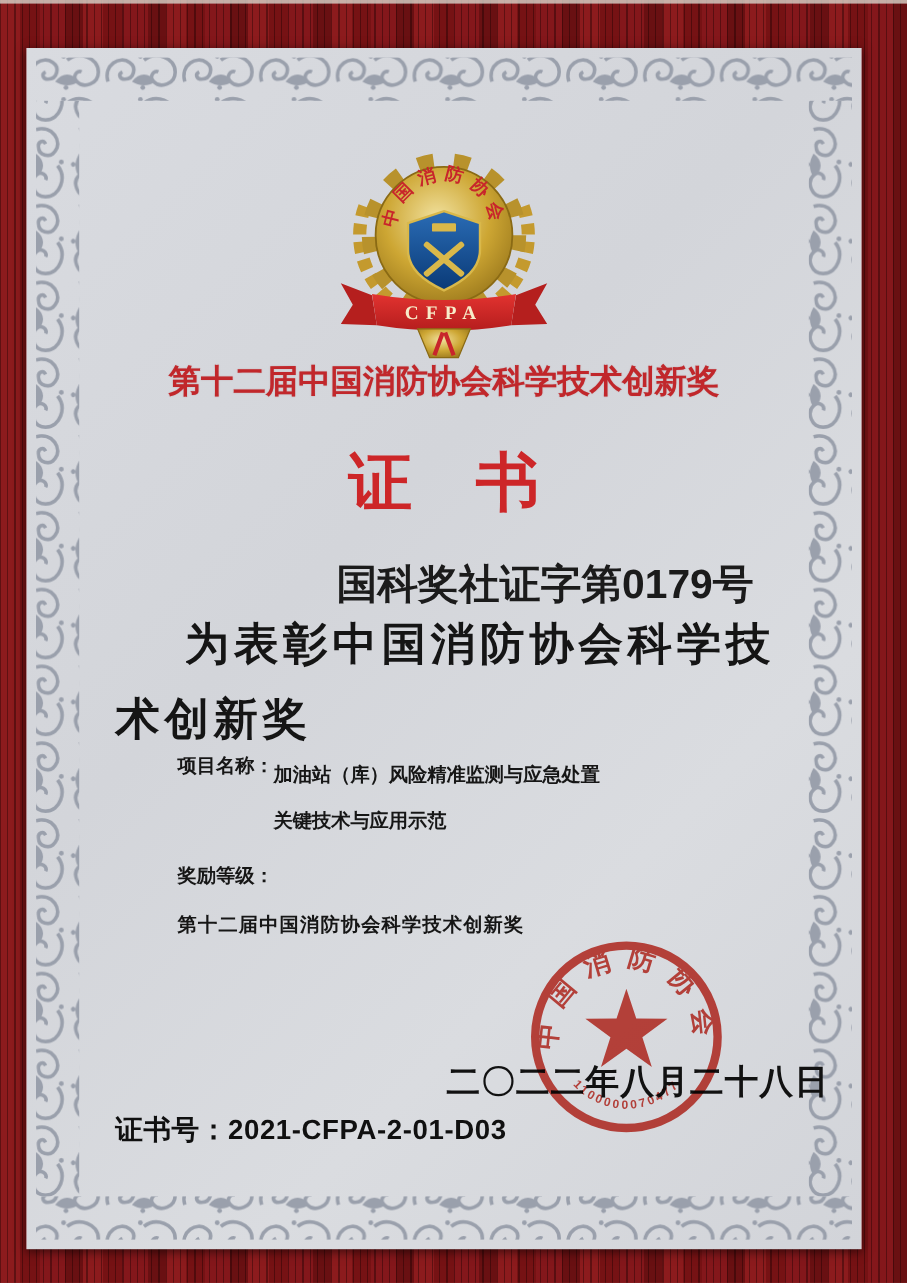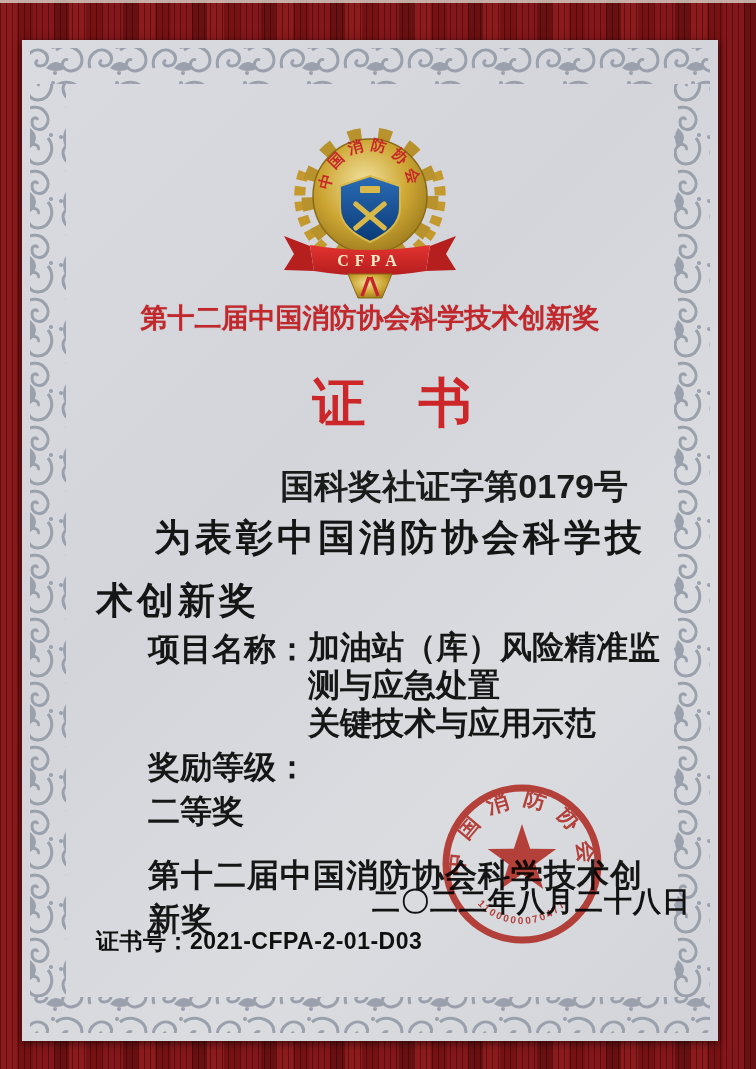--- a/index.html
+++ b/index.html
@@ -19,42 +19,42 @@
   }
   .border-svg{position:absolute;left:0;top:0;width:696px;height:1001px;}
   .logo{position:absolute;left:50%;transform:translateX(-50%);top:84px;width:204px;height:178px;}
   .title{
     position:absolute;top:260px;left:0;width:100%;text-align:center;
     font-size:27px;font-weight:700;color:#c1272b;letter-spacing:0px;
     text-shadow:0 0 1px rgba(150,20,20,.35);
   }
   .cert-word{
     position:absolute;top:334px;left:0;width:100%;text-align:center;
-    font-size:53px;font-weight:700;color:#cd2628;line-height:1.1;padding-left:22px;
+    font-size:53px;font-weight:700;color:#cd2628;line-height:1.1;
   }
   .doc-num{
     position:absolute;top:424px;left:0;right:90px;text-align:right;
     font-size:34px;font-weight:700;color:#1b1b1b;
     font-family:"Liberation Sans","DejaVu Sans",sans-serif;
   }
   .body-text{
     position:absolute;top:466px;left:74px;right:56px;
     font-size:37px;line-height:63px;color:#151515;font-weight:600;
     text-indent:58px;letter-spacing:4px;
   }
   .fields{
     position:absolute;top:588px;left:126px;right:50px;
     font-family:"Liberation Sans","DejaVu Sans",sans-serif;
-    font-size:32px;font-weight:700;color:#161616;
+    font-size:16px;font-weight:700;color:#161616;
   }
   .field-row{display:flex;align-items:flex-start;}
   .field-label{flex:0 0 auto;white-space:pre;}
   .field-value{flex:1 1 auto;}
   .field-value .vline{line-height:38px;}
-  .field-grade{margin-top:4px;flex-direction:column;}
+  .field-grade{margin-top:16px;}
   .field-winner{margin-top:20px;letter-spacing:1px;}
   .seal{position:absolute;left:410px;top:734px;width:180px;height:180px;mix-blend-mode:multiply;opacity:.92;z-index:4;}
   .date{
     position:absolute;left:350px;top:843px;z-index:3;
     font-size:28px;font-weight:700;color:#111;letter-spacing:1px;
   }
   .certno{
     position:absolute;left:74px;top:886px;
     font-family:"Liberation Sans","DejaVu Sans",sans-serif;
     font-size:23px;font-weight:700;color:#101010;letter-spacing:.5px;
@@ -148,21 +148,20 @@
   <div class="fields">
     <div class="field-row">
       <span class="field-label">项目名称：</span>
       <span class="field-value">
         <span class="vline">加油站（库）风险精准监测与应急处置</span><br>
         <span class="vline">关键技术与应用示范</span>
       </span>
     </div>
     <div class="field-row field-grade">
       <span class="field-label">奖励等级：</span>
-      <span class="field-value">二等奖</span>
     </div>
     <div class="field-row field-winner">
       <span class="field-value">第十二届中国消防协会科学技术创新奖</span>
     </div>
   </div>
 
   <div class="date">二〇二二年八月二十八日</div>
 
   <svg class="seal" viewBox="0 0 180 180" xmlns="http://www.w3.org/2000/svg">
     <defs>

